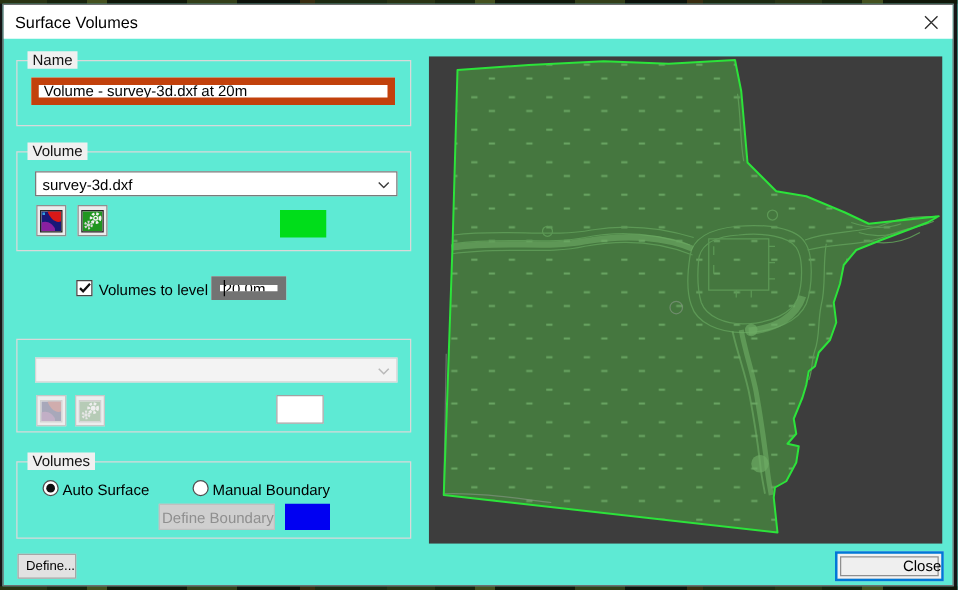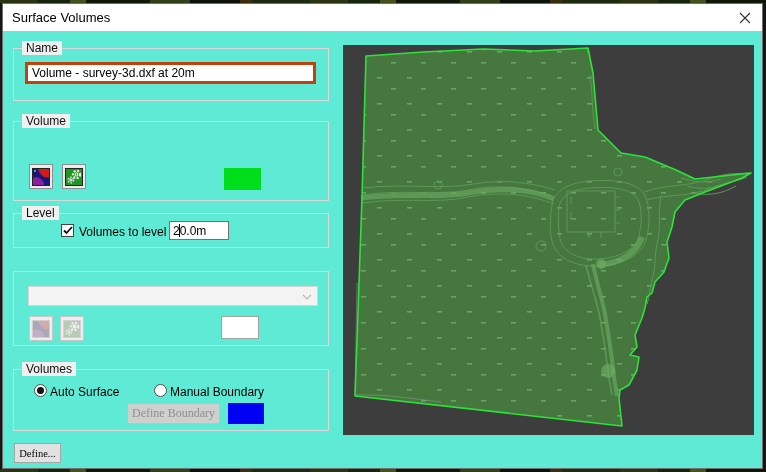--- a/index.html
+++ b/index.html
@@ -16,26 +16,26 @@
   .x-btn{position:absolute;right:7px;top:4px;width:20px;height:20px;display:flex;align-items:center;justify-content:center;cursor:default}
 
   .group{position:absolute;border:1px solid #d9d9d9;box-sizing:border-box}
   .group-label{position:absolute;top:-8px;left:8px;background:#f0f0f0;padding:0 4px;font-size:12px;color:#111;white-space:nowrap}
   .g-name{left:10px;top:44px;width:316px;height:53px}
   .g-surface{left:10px;top:117px;width:316px;height:80px}
   .g-level{left:10px;top:209px;width:316px;height:35px}
   .g-second{left:10px;top:267px;width:316px;height:75px}
   .g-boundary{left:10px;top:365px;width:316px;height:62px}
 
-  .tfield{position:absolute;box-sizing:border-box;background:#fff;border:3px solid #c2410c;
+  .tfield{position:absolute;box-sizing:border-box;background:#fff;border:6px solid #c2410c;
           font-size:12px;color:#000;padding:0 0 0 4px;font-family:inherit}
   .name-input{left:22px;top:58px;width:291px;height:22px}
   .level-wrap{position:absolute;left:166px;top:217px;width:60px;height:19px}
   .level-input{position:absolute;left:0;top:0;width:60px;height:19px;box-sizing:border-box;
-               background:#fff;border:1px solid #737373;font-size:12px;padding:0 0 0 3px;font-family:inherit;color:#000}
+               background:#fff;border:7px solid #737373;font-size:12px;padding:0 0 0 3px;font-family:inherit;color:#000}
   .caret{position:absolute;left:10px;top:3px;width:1px;height:13px;background:#000}
 
   .combo{position:absolute;box-sizing:border-box;background:#fff;border:1px solid #7a7a7a;height:20px;width:290px}
   .combo .val{position:absolute;left:5px;top:3px;font-size:12px;color:#000;white-space:nowrap}
   .combo .chev{position:absolute;right:5px;top:7px}
   .combo.c1{left:25px;top:133px}
   .combo.disabled{left:25px;top:282px;background:#f3f3f3;border-color:#d6d6d6}
 
   .icon-btn{position:absolute;width:24px;height:25px;box-sizing:border-box;background:#ececec;
             border:1px solid #8f8f8f;display:flex;align-items:center;justify-content:center}
@@ -53,22 +53,22 @@
   .checkbox{position:absolute;left:58px;top:220px;width:13px;height:13px;box-sizing:border-box;
             background:#fff;border:1px solid #454545;display:flex;align-items:center;justify-content:center}
   .lbl{position:absolute;font-size:12px;color:#000;white-space:nowrap}
   .cb-lbl{left:76px;top:221px}
   .radio{position:absolute;width:13px;height:13px;box-sizing:border-box;border:1px solid #4f4f4f;border-radius:50%;background:#fff}
   .radio.sel::after{content:"";position:absolute;left:2px;top:2px;width:7px;height:7px;border-radius:50%;background:#101010}
   .r-auto{left:31px;top:380px}.r-man{left:151px;top:380px}
   .r-auto-lbl{left:47px;top:381px}.r-man-lbl{left:167px;top:381px}
 
   .btn{position:absolute;box-sizing:border-box;background:#e2e2e2;border:1px solid #a6a6a6;
-       font-size:11px;color:#000;display:flex;align-items:center;justify-content:center;
-       font-family:Liberation Serif, serif;padding:0;white-space:nowrap}
+       font-size:11px;color:#000;display:flex;align-items:center;justify-content:flex-end;
+       font-family:Liberation Sans, sans-serif;padding:0;white-space:nowrap}
   .btn-define{left:124px;top:399px;width:93px;height:21px;background:#cfcfcf;border-color:#c0c0c0;color:#8f8f8f;font-size:12px}
   .btn-volumes{left:11px;top:439px;width:47px;height:20px;font-size:10.5px}
   .btn-close{left:665px;top:437px;width:87px;height:24px;border:2px solid #0078d7;background:#efefef;
              font-size:12px;box-shadow:inset 0 0 0 2px #f2f2f2,inset 0 0 0 3px #8f8f8f}
 
   .map{position:absolute;left:340px;top:41px;width:411px;height:390px}
   .map svg{display:block}
 </style>
 </head>
 <body>
@@ -88,43 +88,46 @@
   </div>
 
   <div class="group g-name">
     <span class="group-label">Name</span>
   </div>
   <input class="tfield name-input" readonly="" value="Volume - survey-3d.dxf at 20m" style="">
 
   <div class="group g-surface">
     <span class="group-label">Volume</span>
   </div>
+  <div class="combo c1">
+    <span class="val">survey-3d.dxf</span>
+    <svg class="chev" width="10" height="6" viewBox="0 0 10 6">
+      <polyline points="1,1 5,5 9,1" fill="none" stroke="#404040" stroke-width="1.2"></polyline>
+    </svg>
+  </div>
   <div class="icon-btn b-style">
     <svg width="16" height="16" viewBox="0 0 16 16">
       <rect width="16" height="16" fill="#181878"></rect>
       <path d="M5,0 L16,0 L16,8 C12,10 7,6 5,0 Z" fill="#d81818"></path>
       <path d="M0,16 L0,9 C5,7 9,10 11,14 L11,16 Z" fill="#8a20a0"></path>
       <rect x="1" y="1" width="2" height="2" fill="#30a0e0"></rect>
     </svg>
   </div>
   <div class="icon-btn b-gears">
     <svg width="16" height="16" viewBox="0 0 16 16">
       <rect width="16" height="16" fill="#1f961f"></rect>
       <circle cx="10.5" cy="5.5" r="3.6" fill="none" stroke="#f2f2f2" stroke-width="2.2" stroke-dasharray="2,1.4"></circle>
       <circle cx="10.5" cy="5.5" r="2" fill="#f2f2f2"></circle>
       <circle cx="10.5" cy="5.5" r="0.9" fill="#1f961f"></circle>
       <circle cx="4.8" cy="11" r="2.6" fill="none" stroke="#d8d8d8" stroke-width="1.8" stroke-dasharray="1.6,1.2"></circle>
       <circle cx="4.8" cy="11" r="1.4" fill="#d8d8d8"></circle>
     </svg>
   </div>
   <div class="swatch sw-green" style="background-color: rgb(0, 221, 26);"></div>
 
-  <div class="group g-level">
-    <span class="group-label">Level</span>
-  </div>
   <div class="checkbox">
     <svg width="10" height="9" viewBox="0 0 10 9">
       <polyline points="1,4.5 3.5,7 9,1" fill="none" stroke="#111" stroke-width="1.8"></polyline>
     </svg>
   </div>
   <span class="lbl cb-lbl">Volumes to level</span>
   <div class="level-wrap">
     <input class="level-input" readonly="" value="20.0m" style="">
     <div class="caret"></div>
   </div>
@@ -161,20 +164,23 @@
   <span class="lbl r-auto-lbl">Auto Surface</span>
   <div class="radio r-man"></div>
   <span class="lbl r-man-lbl">Manual Boundary</span>
   <button class="btn btn-define" disabled="">
     <span>Define Boundary</span>
   </button>
   <div class="swatch sw-blue" style="background-color: rgb(0, 0, 242);"></div>
 
   <button class="btn btn-volumes">
     <span>Define...</span>
+  </button>
+  <button class="btn btn-close">
+    <span>Close</span>
   </button>
 
   <div class="map">
     <svg width="411" height="390" viewBox="0 0 411 390">
       <defs>
         <pattern id="dashes" width="30" height="26" patternUnits="userSpaceOnUse">
           <rect x="4" y="6" width="5" height="1.6" style="fill: rgb(105, 165, 98);"></rect>
           <rect x="18" y="17" width="5" height="1.6" style="fill: rgb(105, 165, 98);"></rect>
         </pattern>
       </defs>

